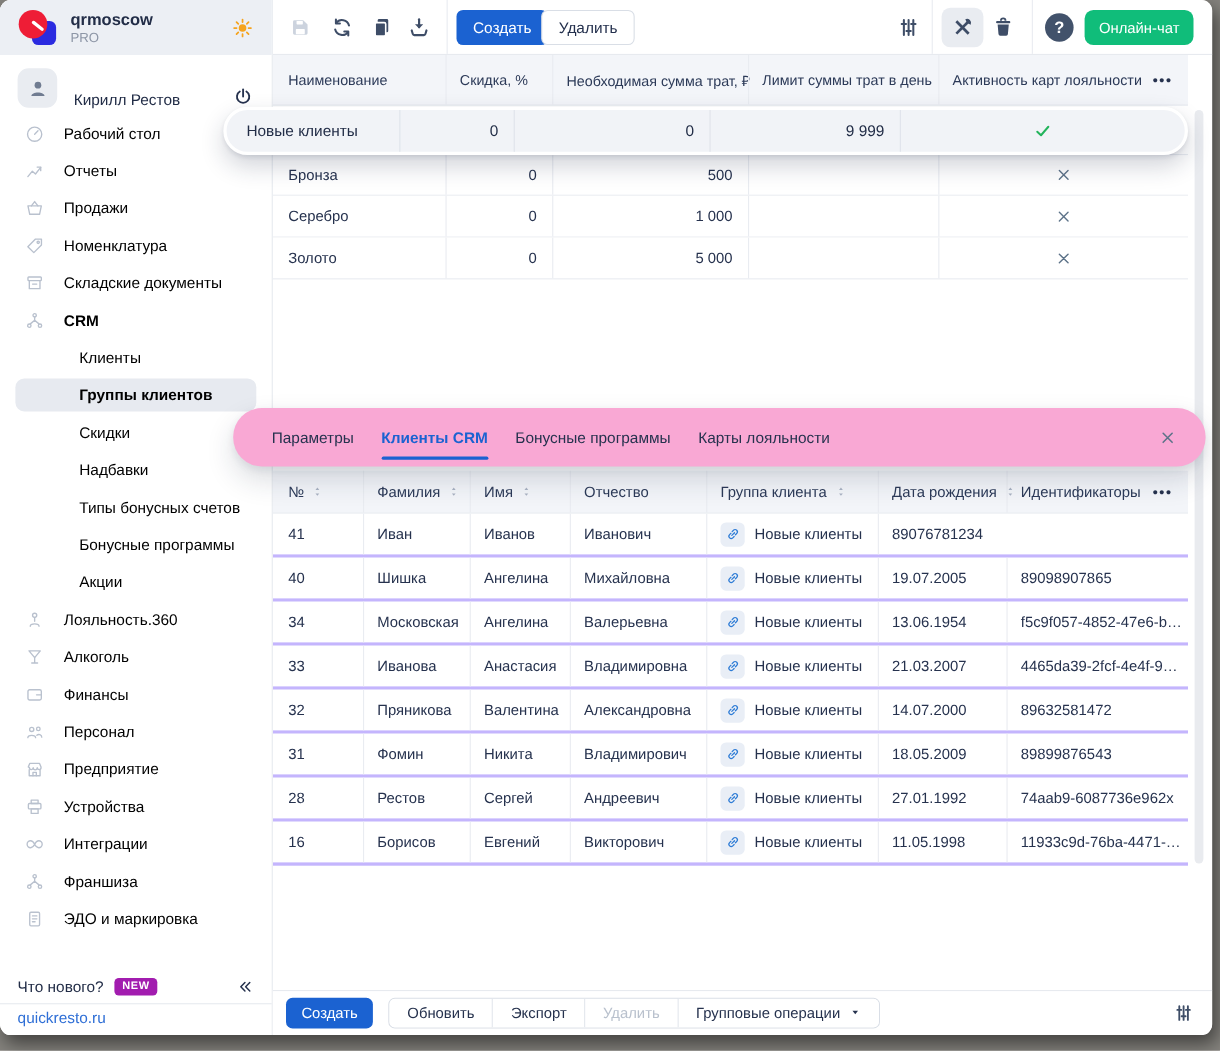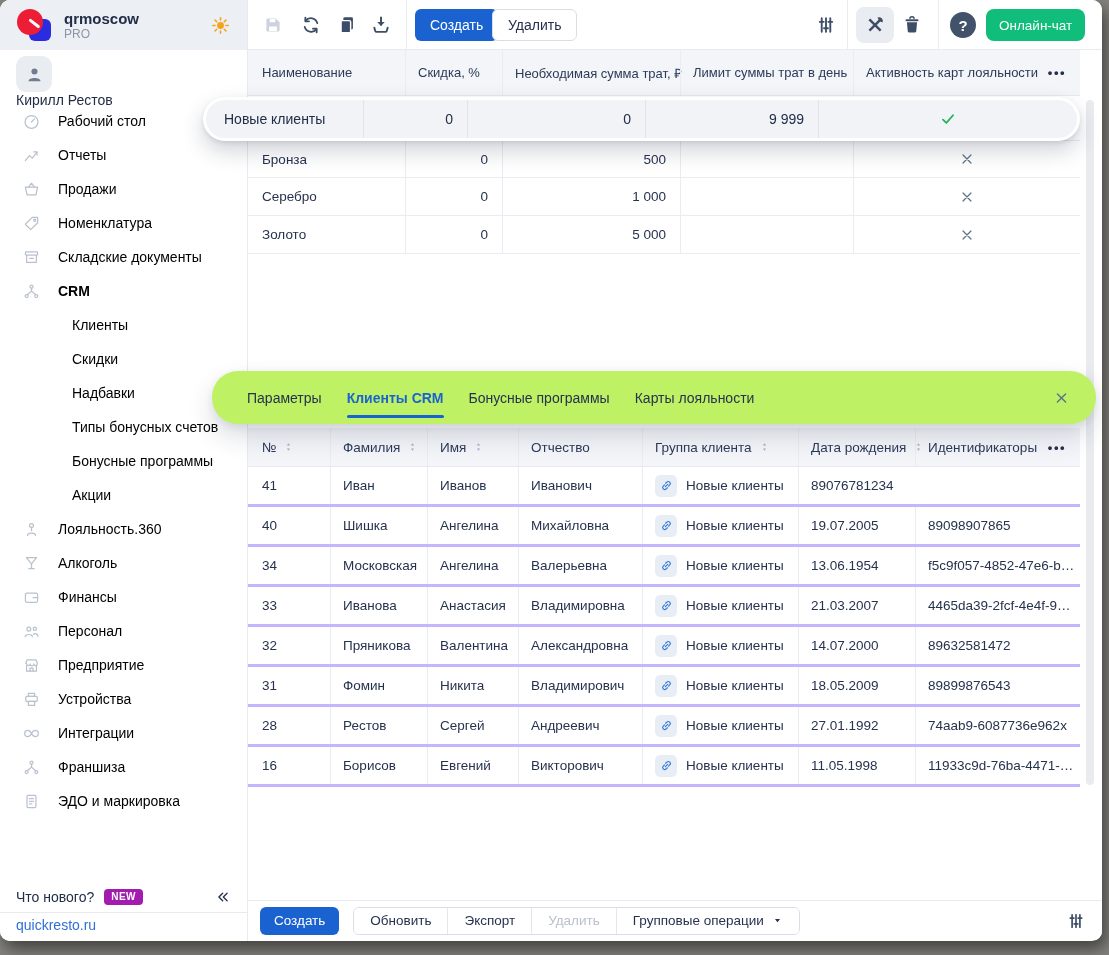--- a/index.html
+++ b/index.html
@@ -14,22 +14,22 @@
     display:flex;align-items:center;padding:0 16px;box-sizing:border-box;}
   .logo{position:relative;width:38px;height:36px;flex:none;margin-right:10px;}
   .logo-sq{position:absolute;right:3px;bottom:2px;width:22px;height:22px;background:#2b2be0;border-radius:6px;}
   .logo-ci{position:absolute;left:1px;top:2px;width:26px;height:26px;background:#ee1d36;border-radius:50%;z-index:2;}
   .logo-slash{position:absolute;left:12px;top:15px;width:13px;height:2.5px;background:#fff;border-radius:2px;
     transform:rotate(38deg);z-index:3;}
   .brand-name{font-size:15px;font-weight:bold;color:#222d47;line-height:17px;}
   .brand-sub{font-size:12px;color:#8d96a6;line-height:14px;}
   .sun-wrap{margin-left:auto;width:21px;height:21px;}
 
-  .user-row{position:absolute;top:56px;left:0;right:0;height:42px;display:flex;align-items:flex-start;
-    padding:0 16px;box-sizing:border-box;flex-direction:column;}
+  .user-row{position:absolute;top:56px;left:0;right:0;height:42px;display:flex;align-items:flex-end;
+    padding:0 16px;box-sizing:border-box;}
   .avatar{width:36px;height:36px;border-radius:10px;background:#e9ecf1;display:flex;align-items:center;
     justify-content:center;margin-right:15px;flex:none;}
   .avatar span{width:21px;height:21px;display:block;}
   .user-name{font-size:14px;color:#222d47;}
   .power-wrap{margin-left:auto;width:20px;height:20px;}
 
   .nav{position:absolute;top:104px;left:0;right:0;}
   .nav-item{position:relative;height:34px;display:flex;align-items:center;padding:0 16px;
     font-size:14px;color:#000000;cursor:pointer;}
   .nav-item .nico{width:19px;height:19px;margin-left:6px;margin-right:17px;flex:none;position:relative;z-index:1;}
@@ -87,21 +87,21 @@
   
   .floating-row{position:absolute;left:203px;top:97px;width:877px;height:44px;box-sizing:border-box;
     background:#f1f3f7;border:3px solid #fff;border-radius:24px;display:flex;z-index:5;
     box-shadow:0 2px 4px rgba(25,35,65,.10),0 10px 22px rgba(25,35,65,.20);cursor:pointer;}
   .floating-row .cell{font-size:14px;color:#222d47;}
   .fbl{border-left:1px solid #dfe3ea;}
 
   .thumb{position:absolute;width:8px;border-radius:4px;background:#e9ebef;z-index:1;cursor:pointer;}
 
   
-  .tabbar{position:absolute;left:212px;top:371px;width:884px;height:53px;background:#bef264;border-radius:26px;
+  .tabbar{position:absolute;left:212px;top:371px;width:884px;height:53px;background:#f9a8d4;border-radius:26px;
     box-shadow:0 3px 8px rgba(25,35,65,.08),0 12px 26px rgba(25,35,65,.16);z-index:6;display:flex;
     align-items:center;padding-left:35px;box-sizing:border-box;}
   .tab{position:relative;margin-right:25px;font-size:14px;color:#26324e;height:100%;display:flex;
     align-items:center;cursor:pointer;white-space:nowrap;}
   .tab.active{color:#1b62d1;font-weight:bold;}
   .tab.active::after{content:'';position:absolute;left:0;right:0;bottom:6px;height:3px;background:#1b62d1;border-radius:2px;}
   .tab-close{position:absolute;right:26px;top:50%;transform:translateY(-50%);width:17px;height:17px;cursor:pointer;}
 
   
   .ct-head{position:absolute;top:428px;left:0;width:832px;height:39px;background:#f3f5f9;
@@ -250,20 +250,23 @@
                 <circle cx="15.1" cy="14.8" r="1.6"></circle>
                 <path d="M10 6.5v3.1m0 0l-4.1 3.5m4.1-3.5l4.1 3.5"></path>
               </g>
             </svg>
           </span>
           <span class="nav-label">CRM</span>
         </div>
         <div class="nav-item sub">
           <span class="nav-label">Клиенты</span>
         </div>
+        <div class="nav-item sub selected">
+          <span class="nav-label">Группы клиентов</span>
+        </div>
         <div class="nav-item sub">
           <span class="nav-label">Скидки</span>
         </div>
         <div class="nav-item sub">
           <span class="nav-label">Надбавки</span>
         </div>
         <div class="nav-item sub">
           <span class="nav-label">Типы бонусных счетов</span>
         </div>
         <div class="nav-item sub">

